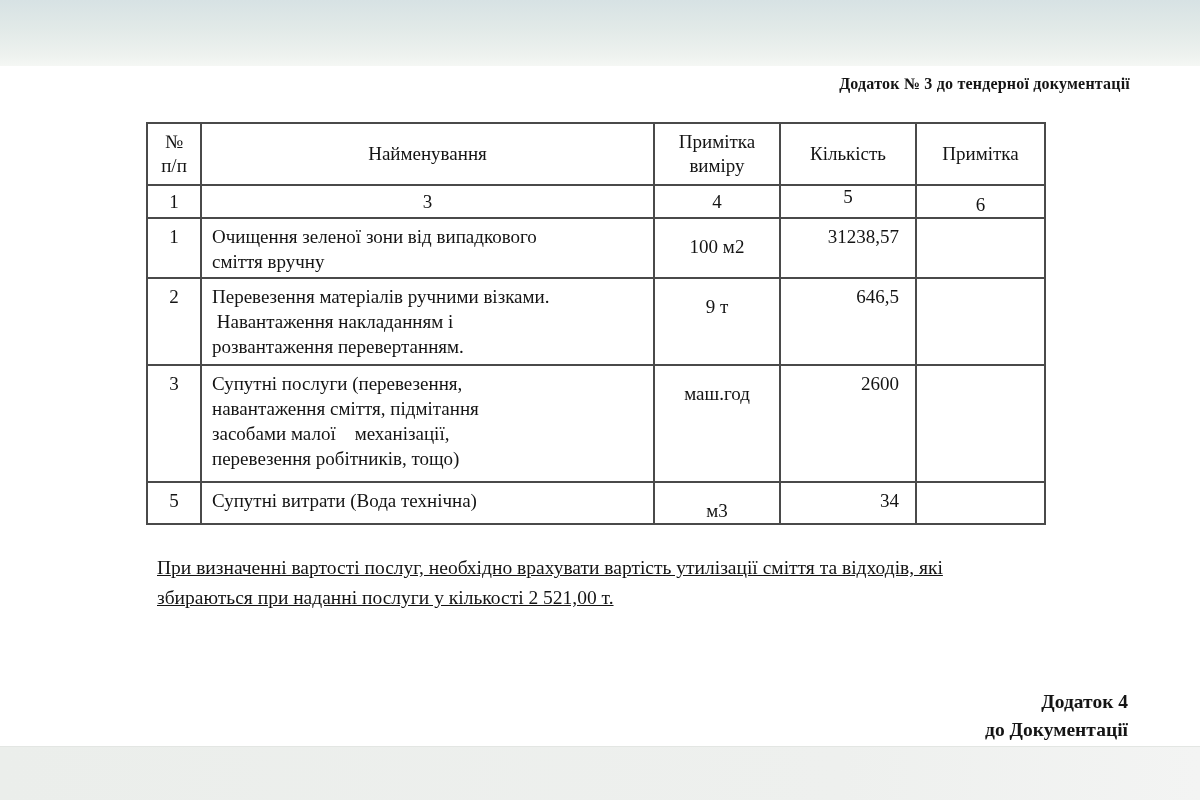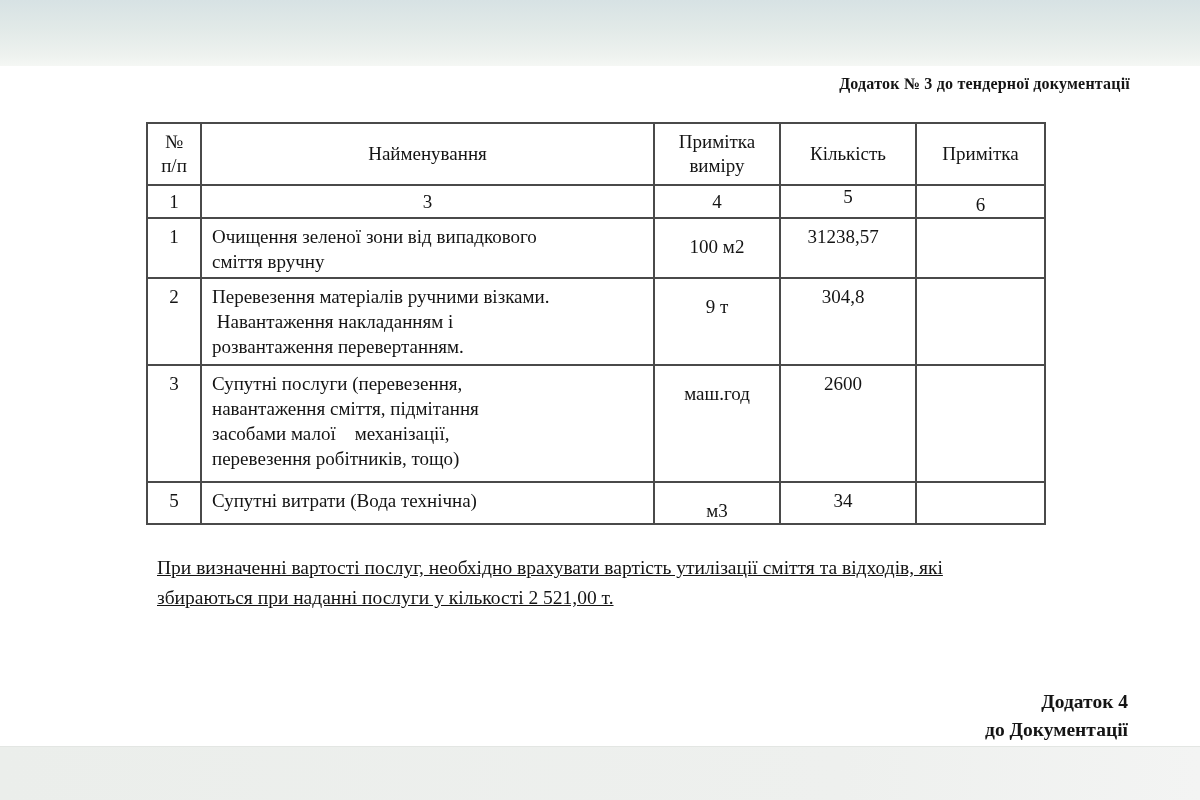--- a/index.html
+++ b/index.html
@@ -45,21 +45,21 @@
   }
   tr.colnums td {
     height: 33px; text-align: center; vertical-align: middle;
     padding: 0; line-height: 20px;
   }
   .shift-up   { position: relative; top: -5px; display: inline-block; }
   .shift-down { position: relative; top: 3px;  display: inline-block; }
   td.c-num  { text-align: center; padding-top: 5px; }
   td.c-name { padding: 5px 20px 0 10px; white-space: pre-line; }
   td.c-unit { text-align: center; padding-top: 15px; }
-  td.c-qty  { text-align: center; padding: 5px 10px 0 0; }
+  td.c-qty  { text-align: right; padding: 5px 16px 0 0; }
   td.c-note { }
   tr.r1 td { height: 60px; }
   tr.r2 td { height: 87px; }
   tr.r3 td { height: 117px; }
   tr.r4 td { height: 36px; }
   .note-paragraph {
     position: absolute; left: 157px; top: 553px; width: 900px;
     font-size: 19.5px; line-height: 30px;
     white-space: pre-line;
     text-decoration: underline;
@@ -109,21 +109,21 @@
       <td class="c-unit">100 м2</td>
       <td class="c-qty">31238,57</td>
       <td class="c-note"></td>
     </tr>
     <tr class="r2">
       <td class="c-num">2</td>
       <td class="c-name">Перевезення матеріалів ручними візками.
 &nbsp;Навантаження накладанням і
 розвантаження перевертанням.</td>
       <td class="c-unit">9 т</td>
-      <td class="c-qty">304,8</td>
+      <td class="c-qty">646,5</td>
       <td class="c-note"></td>
     </tr>
     <tr class="r3">
       <td class="c-num">3</td>
       <td class="c-name">Супутні послуги (перевезення,
 навантаження сміття, підмітання
 засобами малої&nbsp;&nbsp;&nbsp;&nbsp;механізації,
 перевезення робітників, тощо)</td>
       <td class="c-unit">маш.год</td>
       <td class="c-qty">2600</td>

